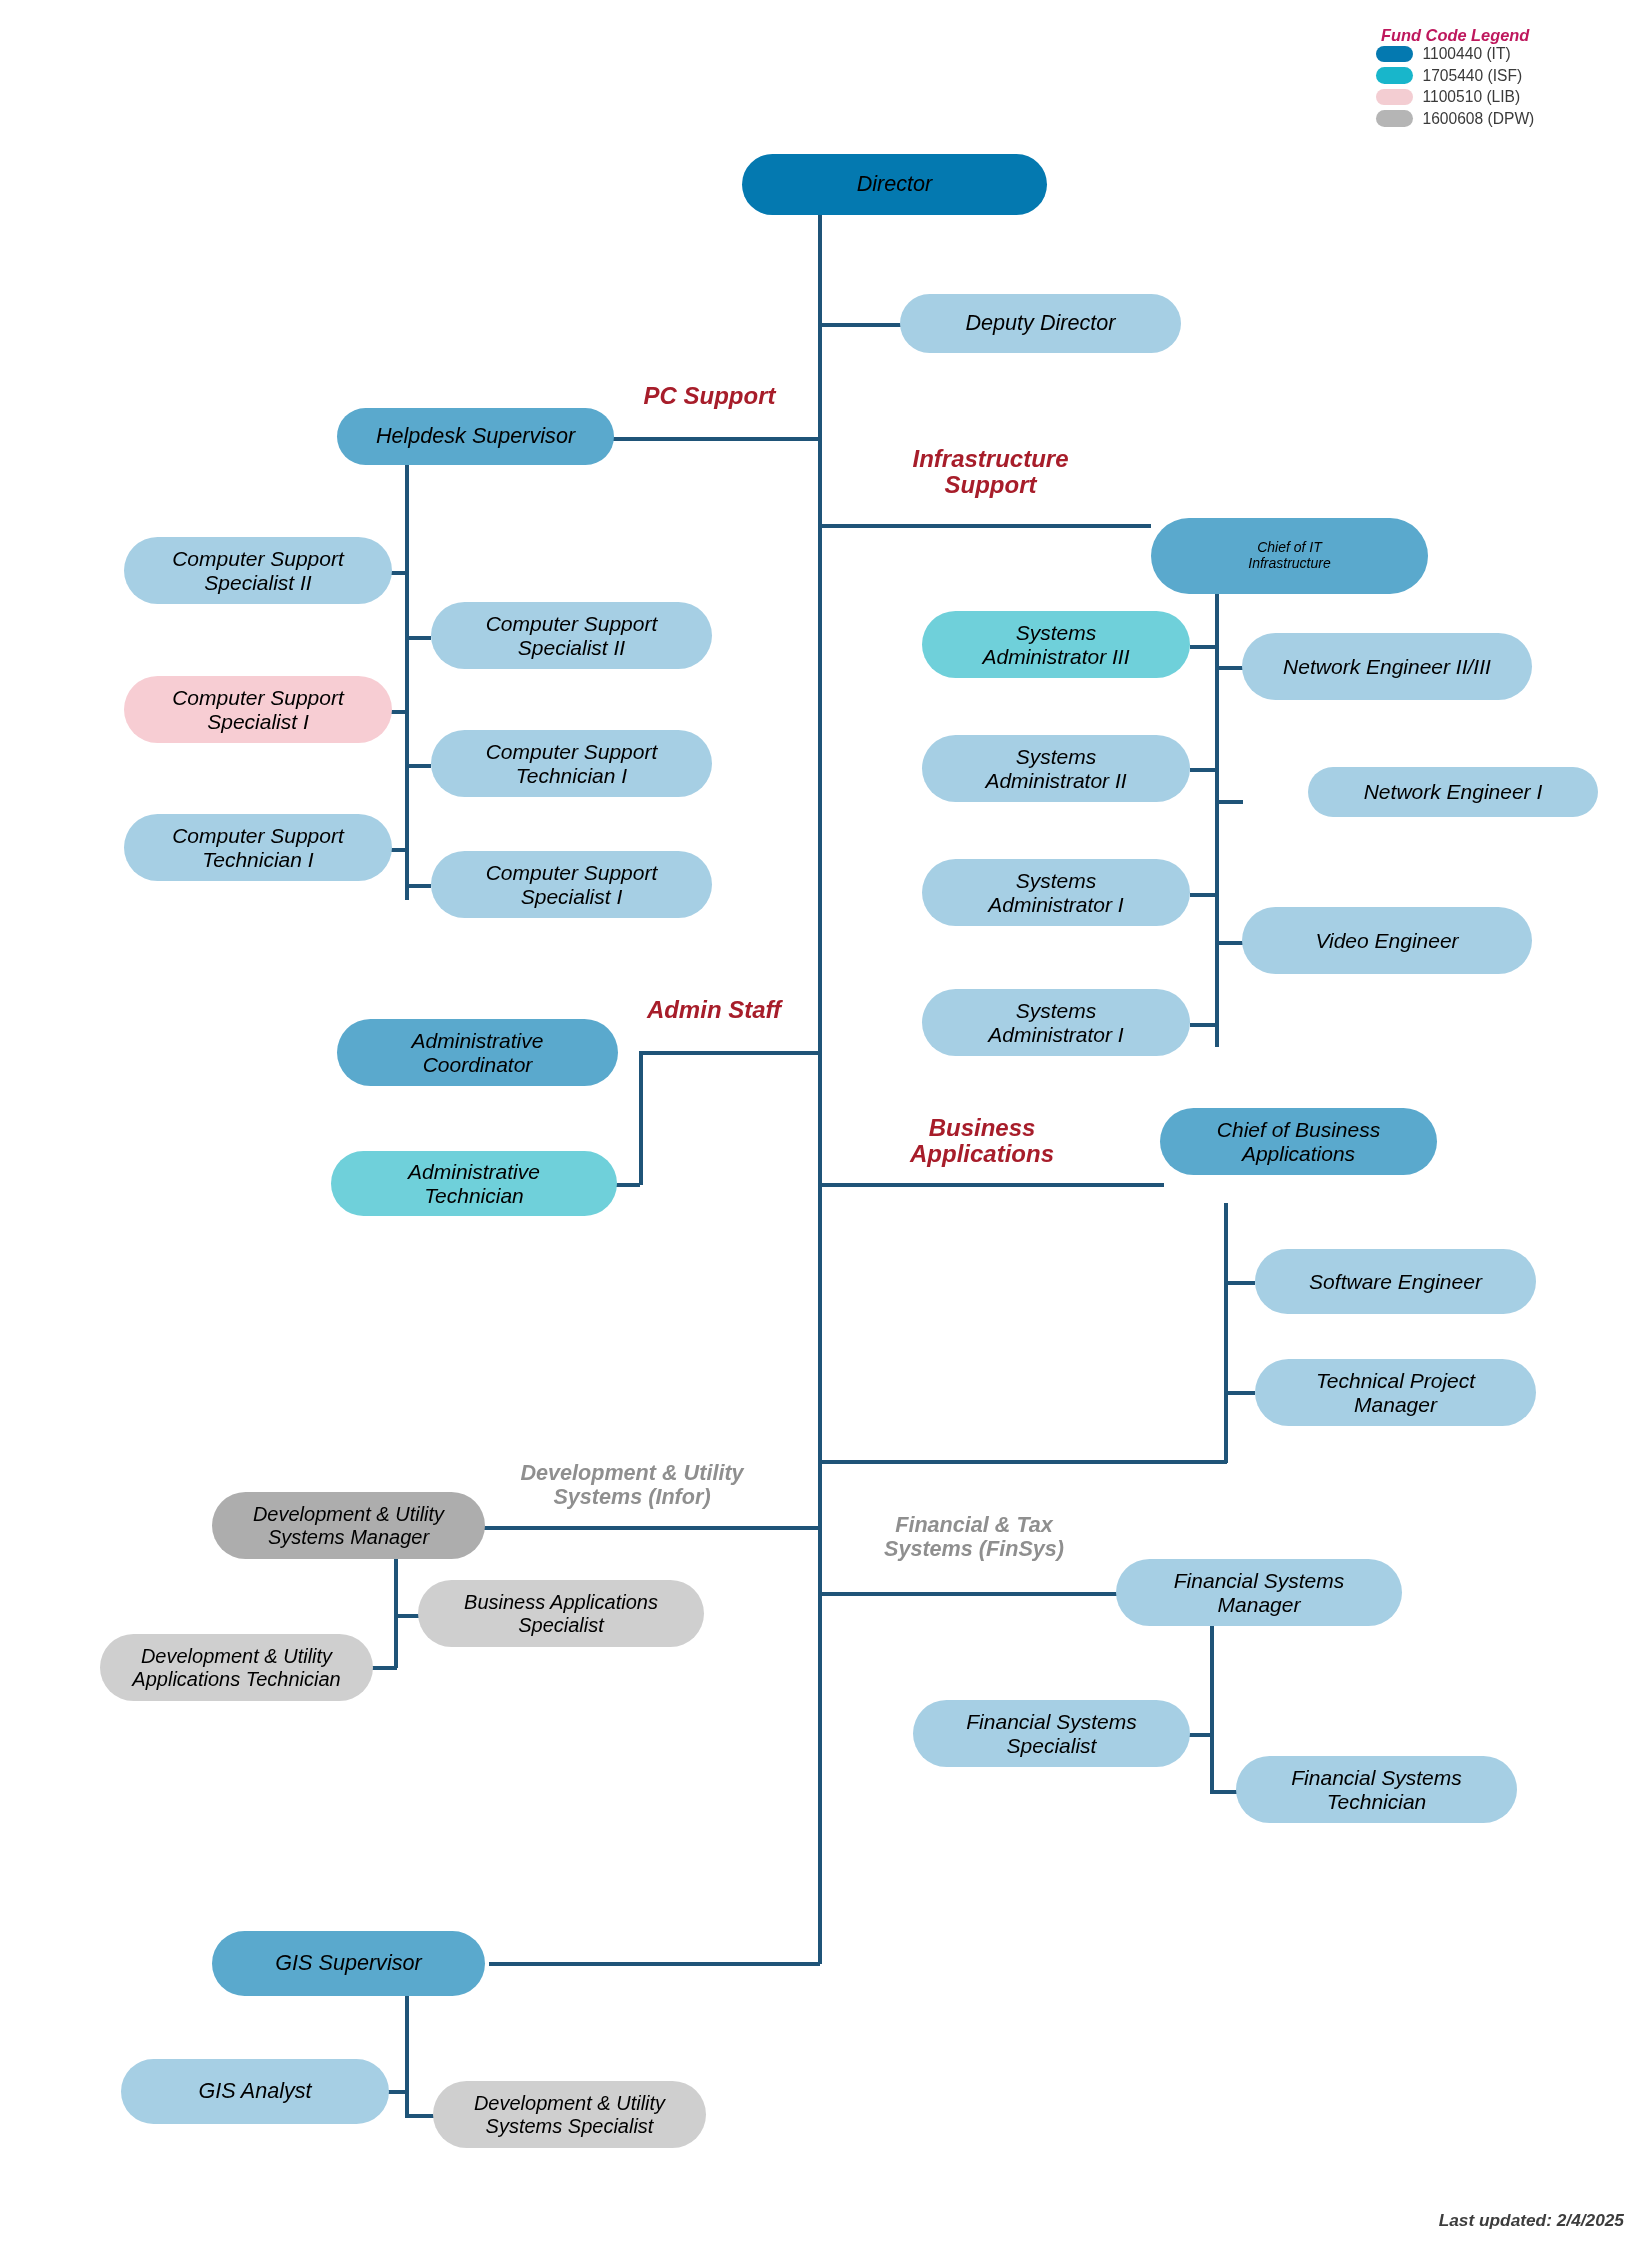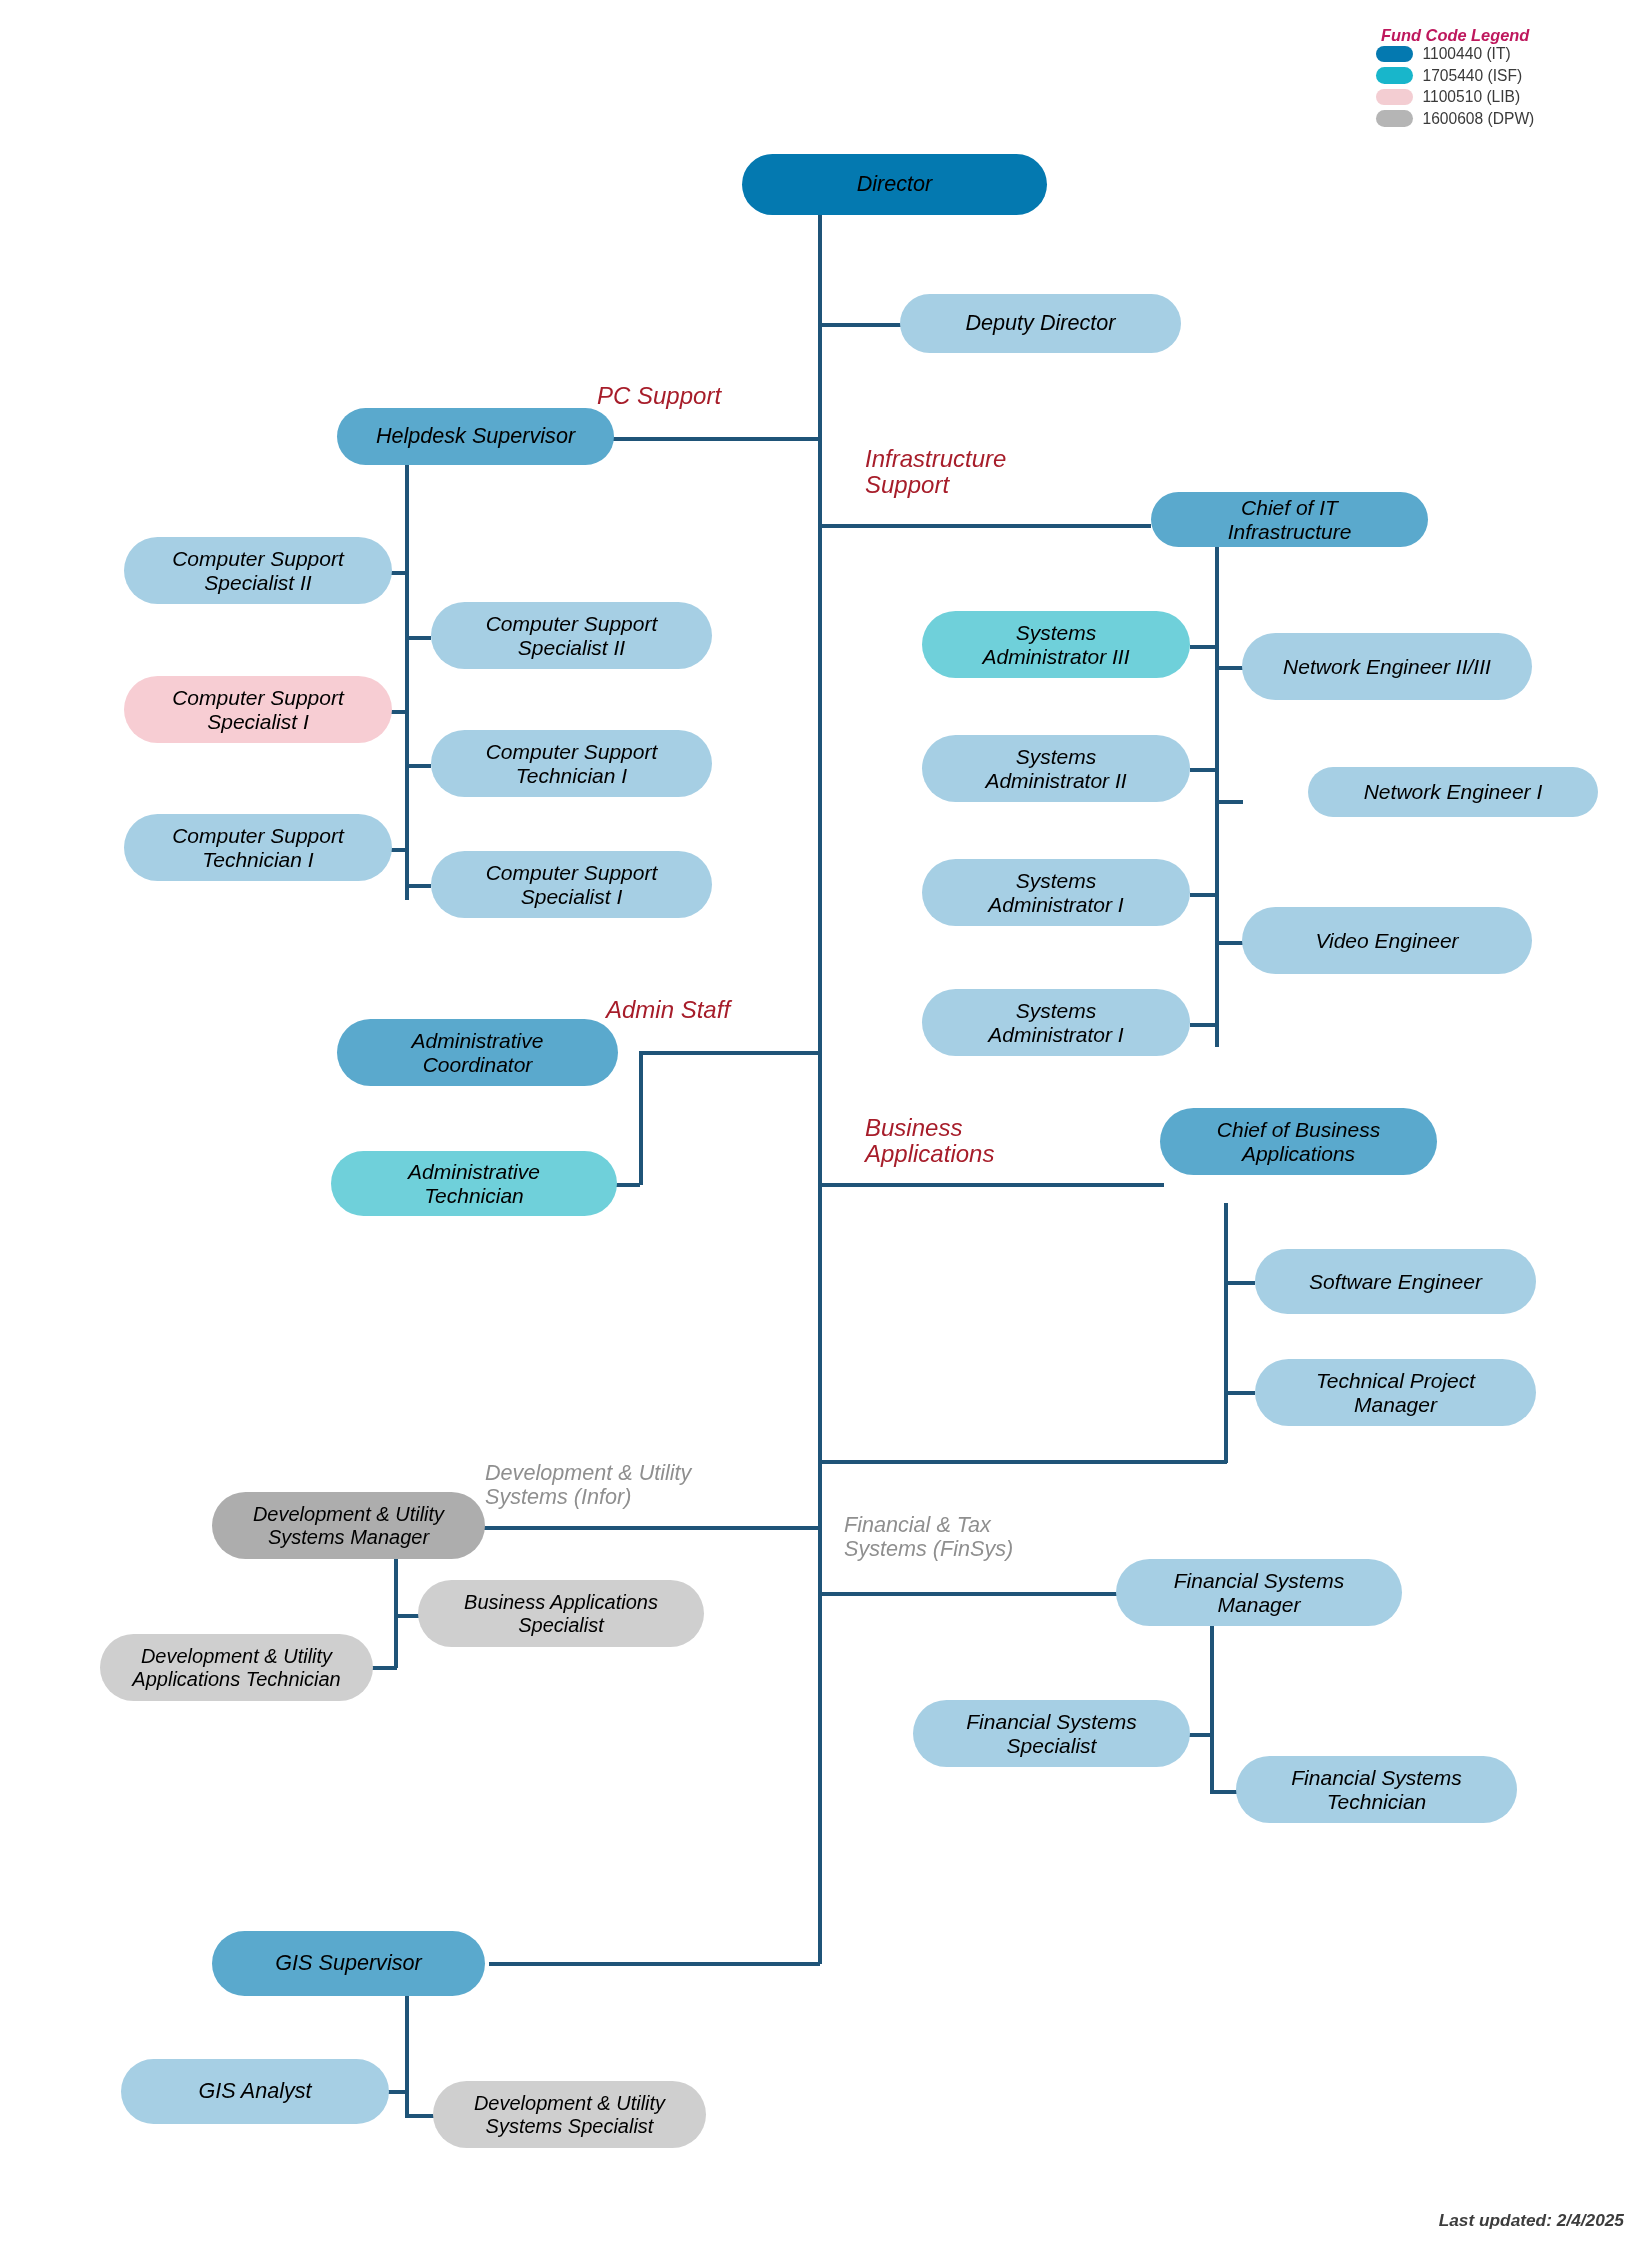--- a/index.html
+++ b/index.html
@@ -48,22 +48,22 @@
     background: #1f5478;
     z-index: 1;
   }
   .ln-v { width: 4.3px; }
   .ln-h { height: 4.3px; }
 
   
   .sec-label {
     position: absolute;
     font-style: italic;
-    font-weight: normal;
-    text-align: left;
+    font-weight: bold;
+    text-align: center;
     line-height: 1.1;
     z-index: 6;
     white-space: pre-line;
   }
   .sec-red  { color: #a71d2a; }
   .sec-gray { color: #8f8f8f; }
 
   
   #legend {
     position: absolute;
@@ -223,21 +223,21 @@
 
   <div class="node c-it-light" style="left:431px; top:602px; width:281px; height:67px; font-size:21px;">Computer Support
 Specialist II</div>
 
   <div class="node c-it-light" style="left:431px; top:730px; width:281px; height:67px; font-size:21px;">Computer Support
 Technician I</div>
 
   <div class="node c-it-light" style="left:431px; top:851px; width:281px; height:67px; font-size:21px;">Computer Support
 Specialist I</div>
 
-  <div class="node c-it-mid" style="left:1151px; top:492px; width:277px; height:55px; font-size:21px;">Chief of IT
+  <div class="node c-it-mid" style="left:1151px; top:518px; width:277px; height:76px; font-size:14px;">Chief of IT
 Infrastructure</div>
 
   <div class="node c-isf" style="left:922px; top:611px; width:268px; height:67px; font-size:21px;">Systems
 Administrator III</div>
 
   <div class="node c-it-light" style="left:922px; top:735px; width:268px; height:67px; font-size:21px;">Systems
 Administrator II</div>
 
   <div class="node c-it-light" style="left:922px; top:859px; width:268px; height:67px; font-size:21px;">Systems
 Administrator I</div>

